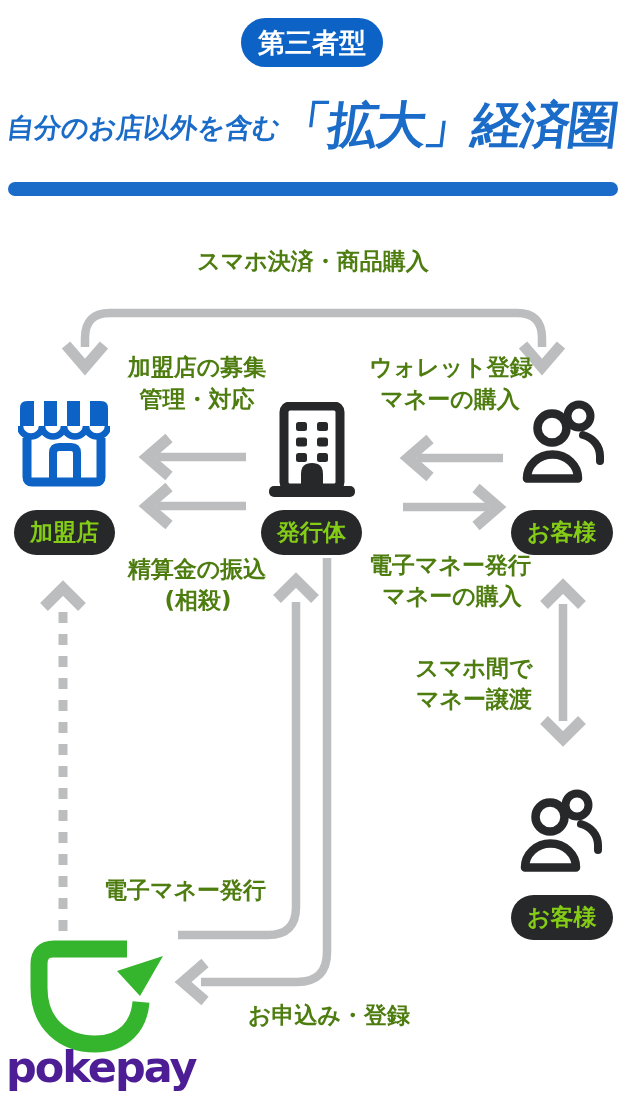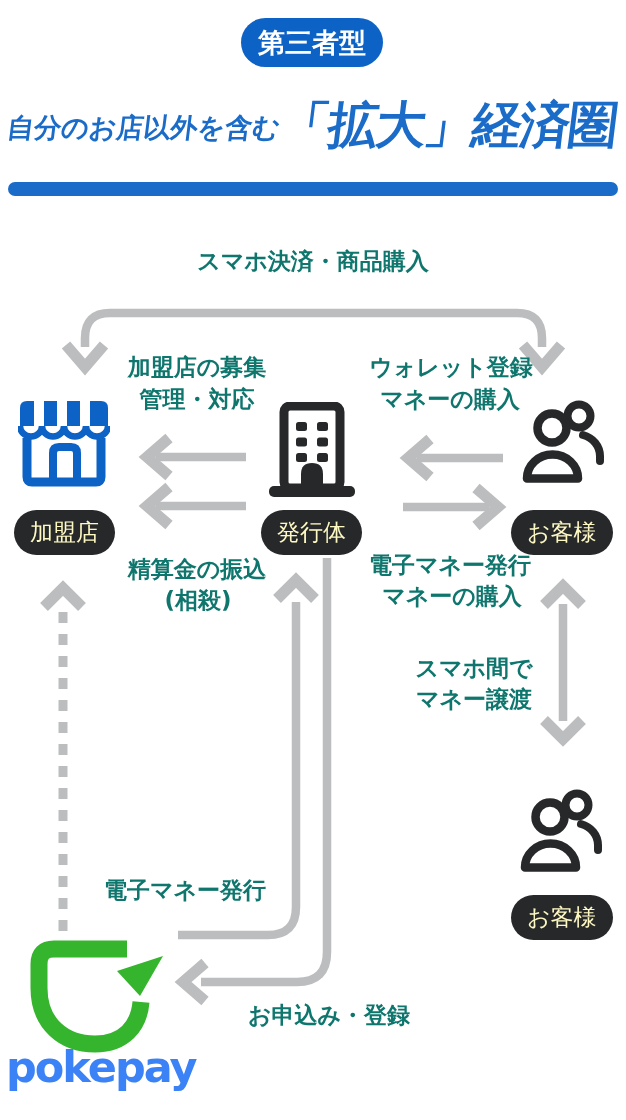--- a/index.html
+++ b/index.html
@@ -18,32 +18,32 @@
   
   .title-wrap{
     left:0;right:0;top:100px;display:flex;justify-content:center;align-items:flex-end;
     transform:skewX(-7deg);color:#1a6cc8;white-space:nowrap;z-index:2;position:absolute;
   }
   .title-prefix{font-size:27px;font-weight:900;line-height:1;padding-bottom:9px;}
   .title-emphasis{font-size:50px;font-weight:900;line-height:1;letter-spacing:-2px;}
   .rule{left:8px;top:182px;width:610px;height:14px;background:#1a6cc8;border-radius:7px;}
   
   .label{
-    font-size:23px;font-weight:bold;color:#0f766e;line-height:1;white-space:nowrap;
+    font-size:23px;font-weight:bold;color:#4d7c0f;line-height:1;white-space:nowrap;
     transform:translateX(-50%);
     text-align:right;
   }
   
   .pill{
-    background:#26282a;color:#fef9c3;font-size:23px;font-weight:normal;
+    background:#26282a;color:#84cc16;font-size:23px;font-weight:bold;
     height:45px;border-radius:23px;padding:0 16px;display:flex;align-items:center;
     justify-content:center;white-space:nowrap;box-sizing:border-box;
   }
   .wordmark{
-    color:#3b82f6;font-size:43px;font-weight:bold;letter-spacing:-2px;line-height:1;
+    color:#4c1d95;font-size:43px;font-weight:bold;letter-spacing:-2px;line-height:1;
   }
 </style>
 </head>
 <body>
 
 <div class="canvas">
 
   <svg class="arrows" width="626" height="1120" viewBox="0 0 626 1120">
     <g fill="none" stroke="#bcbdbe">
 

